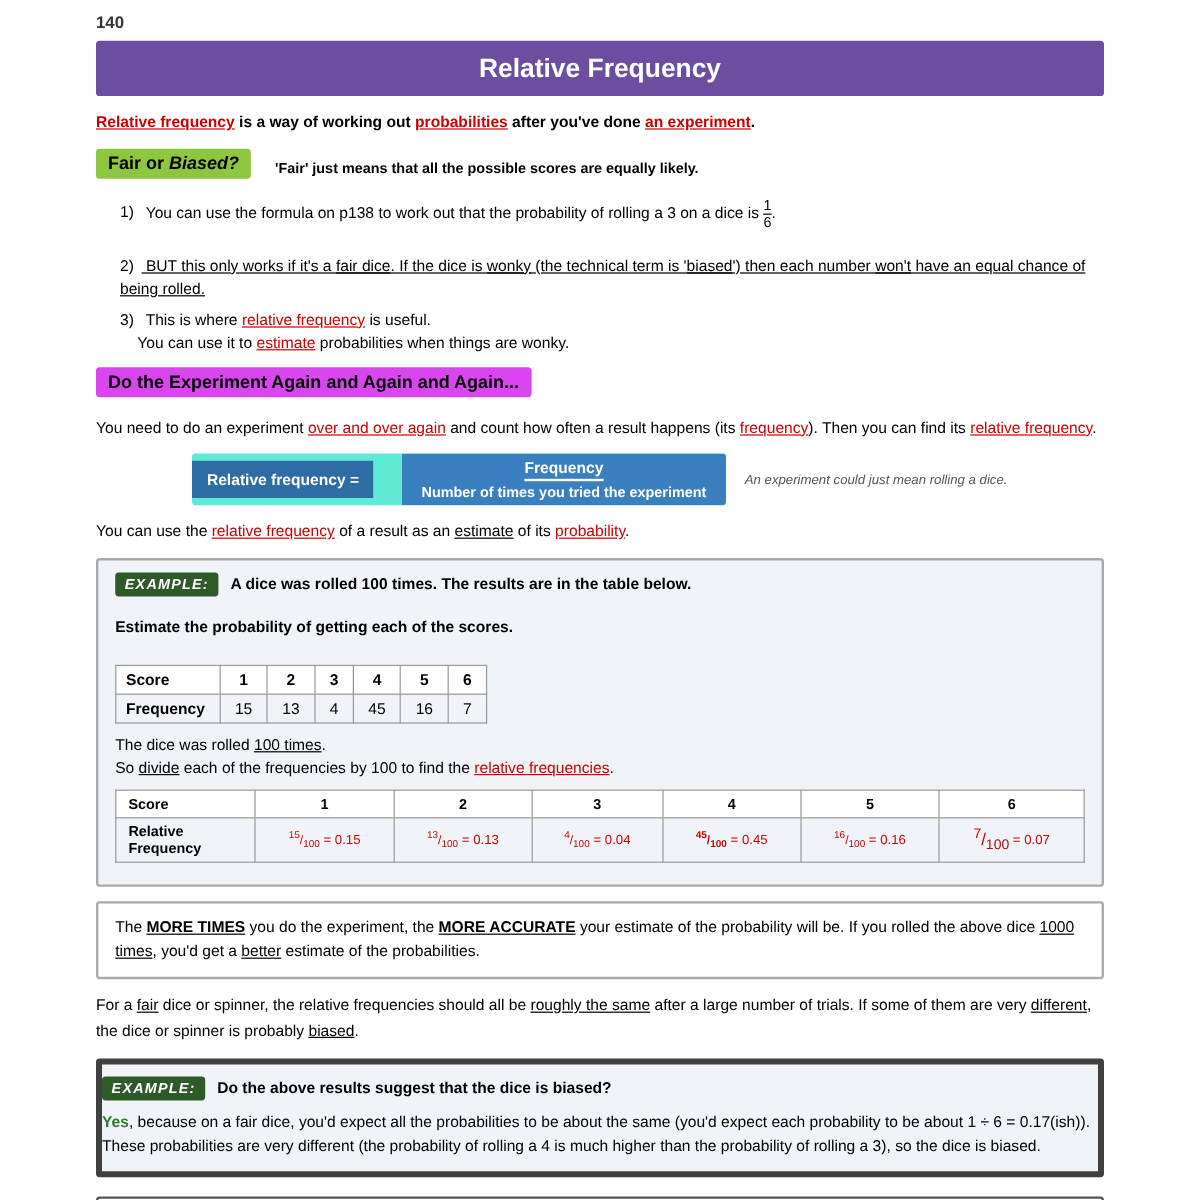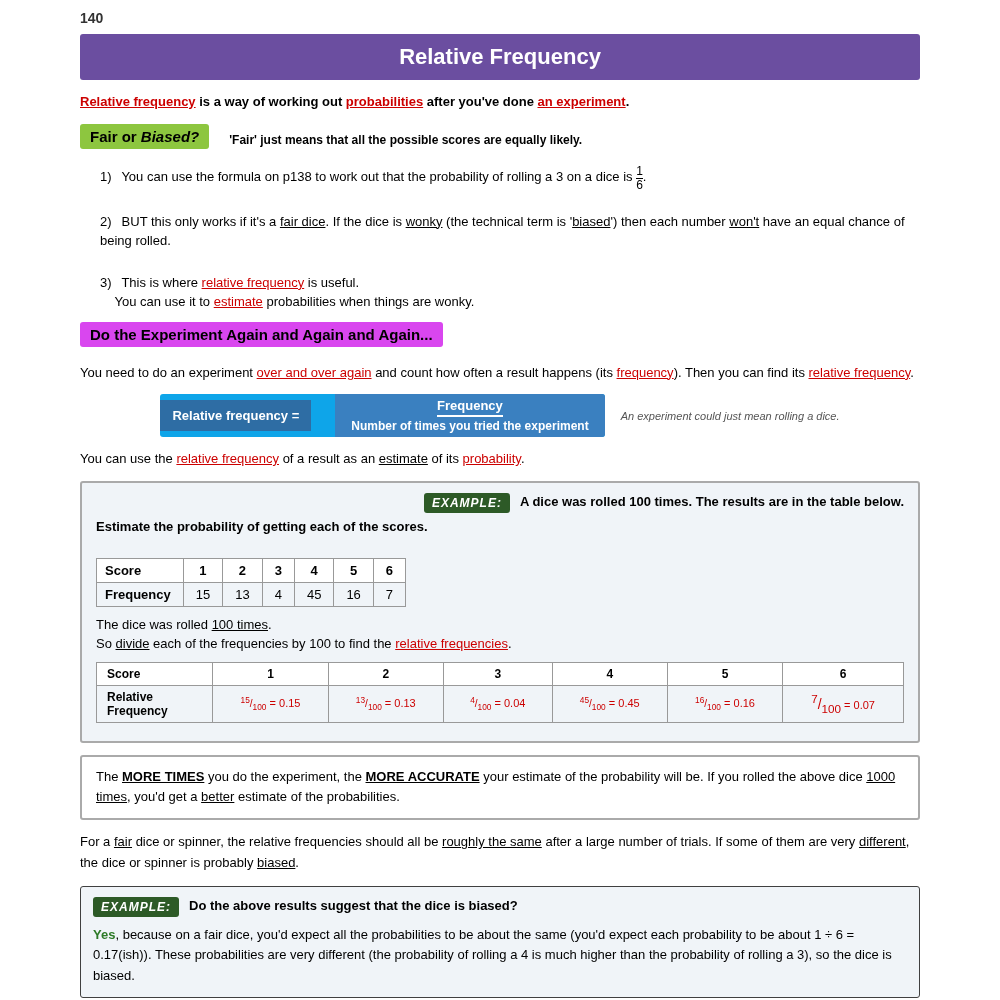--- a/index.html
+++ b/index.html
@@ -84,21 +84,21 @@
       margin-bottom: 12px;
       line-height: 1.5;
     }
     .formula-container {
       display: flex;
       align-items: center;
       margin: 12px 0;
       justify-content: center;
     }
     .formula-box {
-      background: #0ea5e9;
+      background: #5eead4;
       color: #fff;
       padding: 0;
       border-radius: 3px;
       display: inline-flex;
       align-items: center;
       overflow: hidden;
     }
     .formula-label {
       background: #2e6da4;
       color: #fff;
@@ -223,23 +223,23 @@
       border-radius: 3px;
       line-height: 1.6;
       font-size: 13px;
     }
     .fair-dice-text {
       margin-bottom: 12px;
       line-height: 1.6;
       font-size: 13px;
     }
     .example-box2 {
-      border: 1px solid #404040;
+      border: 5px solid #404040;
       background: #f0f4f8;
-      padding: 10px 12px;
+      padding: 10px 0;
       margin-bottom: 16px;
       border-radius: 3px;
     }
     .example-box2 .answer {
       margin-top: 8px;
       font-size: 13px;
       line-height: 1.6;
     }
     .biased-section {
       border: 2px solid #555;
@@ -276,21 +276,21 @@
   <span class="fair-note">'Fair' just means that all the possible scores are equally likely.</span>
 </div>
 
 <div class="bullet-list">
   <div style="margin-bottom:21px;line-height:1.5;">
     <span class="bullet-number">1)</span> You can use the formula on p138 to work out that the probability of rolling a 3 on a dice is <span style="position:relative;display:inline-flex;flex-direction:column;align-items:center;font-size:12px;vertical-align:middle;line-height:1;">
         <span style="border-bottom:1px solid #000;padding-bottom:1px;">1</span>
         <span>6</span>
       </span>.
   </div>
-  <div style="margin-bottom:22px;line-height:1.5;">
+  <div style="margin-bottom:6px;line-height:1.5;text-decoration:underline;">
     <span class="bullet-number">2)</span> BUT this only works if it's a <span class="underline">fair dice</span>.  If the dice is <span class="underline">wonky</span> (the technical term is '<span class="underline">biased</span>') then each number <span class="underline">won't</span> have an equal chance of being rolled.
   </div>
   <div style="margin-bottom:5px;line-height:1.5;">
     <span class="bullet-number">3)</span> This is where <span class="link red underline">relative frequency</span> is useful.<br>
     &nbsp;&nbsp;&nbsp;&nbsp;You can use it to <span class="link red underline">estimate</span> probabilities when things are wonky.
   </div>
 </div>
 
 <div style="margin-bottom:8px;">
   <div class="section-header2">
@@ -314,21 +314,21 @@
   </div>
   <div class="formula-note">An experiment could
 just mean rolling a dice.</div>
 </div>
 
 <div class="use-text">
   You can use the <span class="link red underline">relative frequency</span> of a result as an <span class="underline">estimate</span> of its <span class="link red underline">probability</span>.
 </div>
 
 <div class="example-box">
-  <div style="margin-bottom:6px;text-align:right;">
+  <div style="margin-bottom:18px;">
     <span class="example-label">EXAMPLE:</span><span class="example-title">A dice was rolled 100 times.  The results are in the table below.</span>
   </div>
   <div class="example-subtitle">Estimate the probability of getting each of the scores.</div>
 
   <table class="data-table">
     <tbody>
         <tr>
       <th>Score</th>
       <th>1</th>
       <th>2</th>
@@ -370,21 +370,21 @@
       <td class="rf-cell">
         <span style="font-size:10px;"><sup>15</sup>/<sub>100</sub></span> = 0.15
       </td>
       <td class="rf-cell">
         <span style="font-size:10px;"><sup>13</sup>/<sub>100</sub></span> = 0.13
       </td>
       <td class="rf-cell">
         <span style="font-size:10px;"><sup>4</sup>/<sub>100</sub></span> = 0.04
       </td>
       <td class="rf-cell">
-        <span style="font-size:10px;"><sup>45</sup>/<sub>100</sub></span> = 0.45
+        <span style="font-size:10px;font-weight:bold;"><sup>45</sup>/<sub>100</sub></span> = 0.45
       </td>
       <td class="rf-cell">
         <span style="font-size:10px;"><sup>16</sup>/<sub>100</sub></span> = 0.16
       </td>
       <td class="rf-cell">
         <span style="font-size:14px;"><sup>7</sup>/<sub>100</sub></span> = 0.07
       </td>
     </tr>
   </tbody>
     </table>

